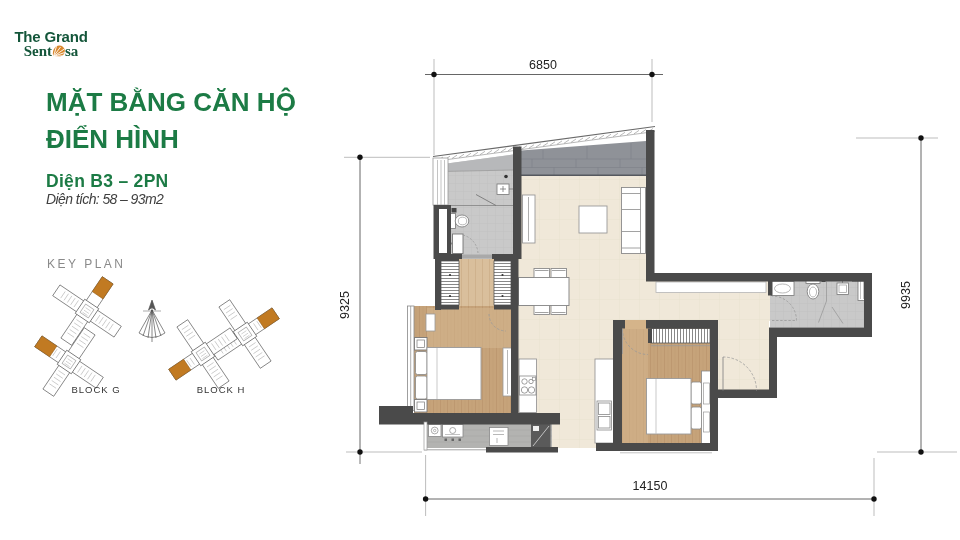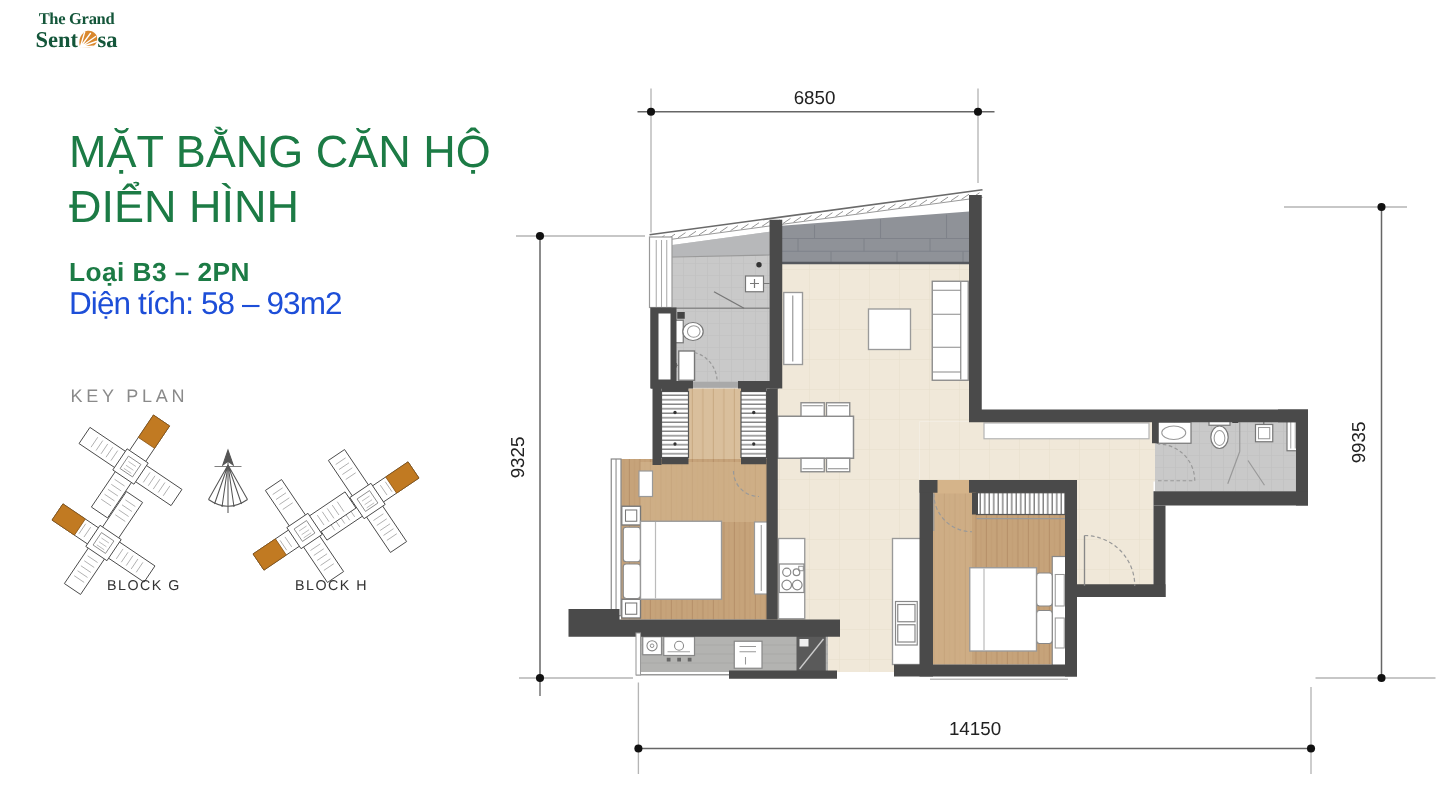--- a/index.html
+++ b/index.html
@@ -4,34 +4,34 @@
 <style>
   html,body{margin:0;padding:0;}
   body{width:960px;height:540px;background:#ffffff;overflow:hidden;position:relative;
        font-family:"Liberation Sans",sans-serif;}
   .abs{position:absolute;}
 </style>
 </head>
 <body>
 
 <div class="abs" style="left:4px;top:7px;width:94px;text-align:center;">
-  <div style="font-family:Liberation Serif, serif;font-weight:bold;color:#14563a;font-size:11px;line-height:12px;letter-spacing:-0.2px;">The Grand</div>
+  <div style="font-family:Liberation Sans, sans-serif;font-weight:bold;color:#14563a;font-size:15px;line-height:12px;letter-spacing:-0.2px;margin-top:24px;">The Grand</div>
   <div style="font-family:'Liberation Serif',serif;font-weight:bold;color:#14563a;font-size:15px;line-height:16px;letter-spacing:0px;">Sent<svg width="13" height="12" viewBox="0 0 13 12" style="vertical-align:-0.5px;">
         <g>
 <path d="M1.5,11.5 C0.2,8 1,4 4,1.5 C8,-1 12,1.5 12.8,5 C13.2,8 11.5,11 8,11.5 Z" fill="#d9882e"></path>
 <path d="M1.5,11.5 L4.5,1.2 M1.5,11.5 L8.5,2 M1.5,11.5 L12,4.2 M1.5,11.5 L12.6,7.5 M1.5,11.5 L10.5,10.8" stroke="#ffffff" stroke-width="0.9" fill="none"></path>
 </g>
       </svg>sa</div>
 </div>
 
-<div class="abs" style="left:46px;top:84px;color:#1c7b45;font-weight:normal;font-size:30px;line-height:36.5px;letter-spacing:0px;">MẶT BẰNG CĂN HỘ<br>ĐIỂN HÌNH</div>
-
-<div class="abs" style="left:46px;top:171px;color:#1c7b45;font-weight:bold;font-size:17.5px;letter-spacing:0.3px;">Loại B3 – 2PN</div>
-
-<div class="abs" style="left:46px;top:190.5px;color:#1d4ed8;font-size:21px;letter-spacing:-0.6px;">Diện tích: 58 – 93m2</div>
+<div class="abs" style="left:46px;top:84px;color:#1c7b45;font-weight:bold;font-size:26px;line-height:36.5px;letter-spacing:0px;">MẶT BẰNG CĂN HỘ<br>ĐIỂN HÌNH</div>
+
+<div class="abs" style="left:46px;top:171px;color:#1c7b45;font-weight:bold;font-size:17.5px;letter-spacing:0.3px;">Diện B3 – 2PN</div>
+
+<div class="abs" style="left:46px;top:190.5px;color:#404040;font-size:14px;letter-spacing:-0.6px;font-style:italic;">Diện tích: 58 – 93m2</div>
 
 <svg class="abs" style="left:0;top:0;" width="960" height="540" viewBox="0 0 960 540">
 <defs>
   <pattern id="tile" width="8" height="8" patternUnits="userSpaceOnUse">
     <rect width="8" height="8" fill="#c9c9c9"></rect>
     <path d="M8,0 V8 M0,8 H8" stroke="#c0c0c0" stroke-width="0.8" fill="none"></path>
   </pattern>
   <pattern id="plank" width="7" height="60" patternUnits="userSpaceOnUse">
     <rect width="7" height="60" fill="#c6a37a"></rect>
     <path d="M6.6,0 V60" stroke="#b7916a" stroke-width="0.7"></path>

